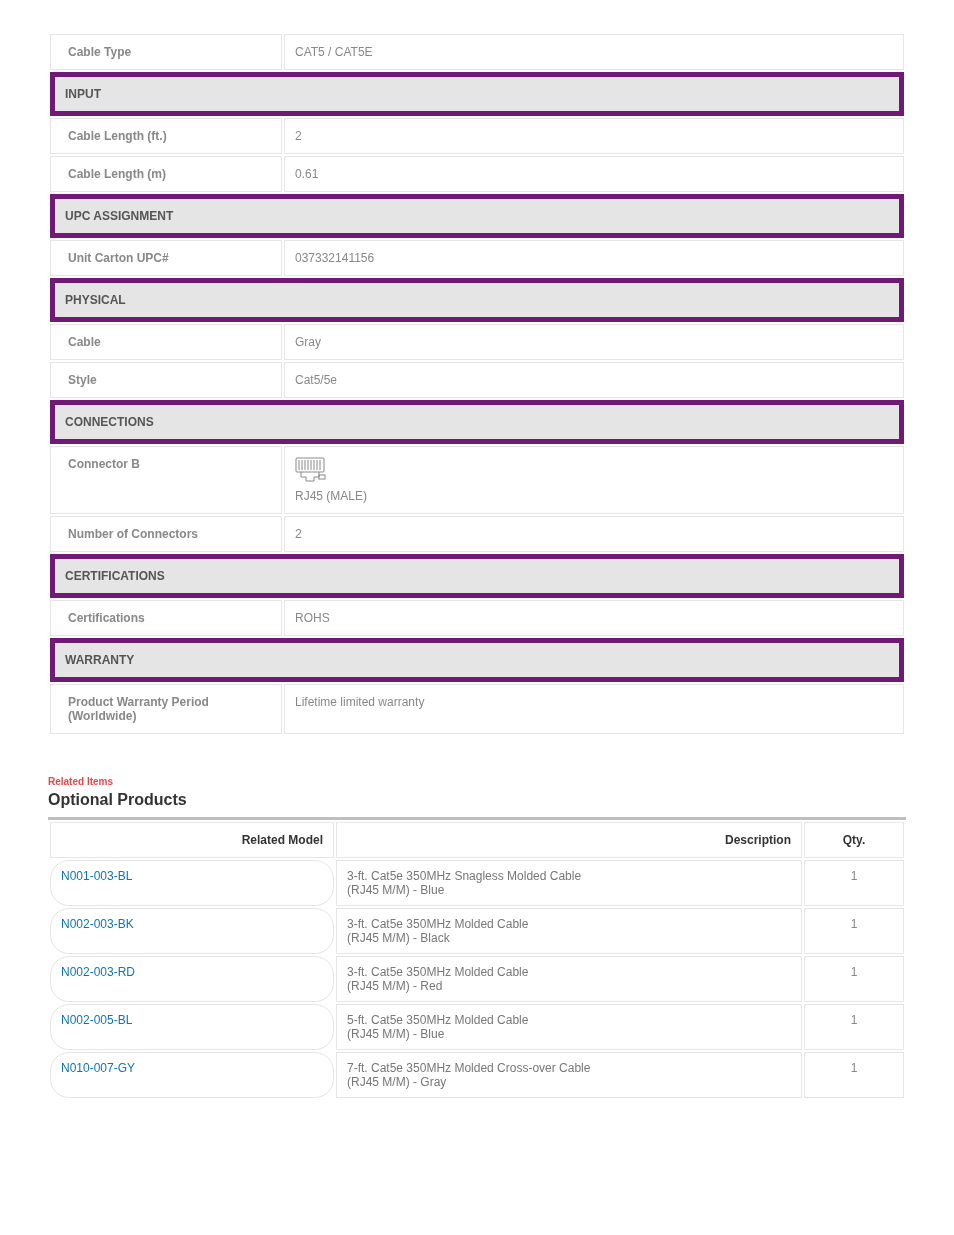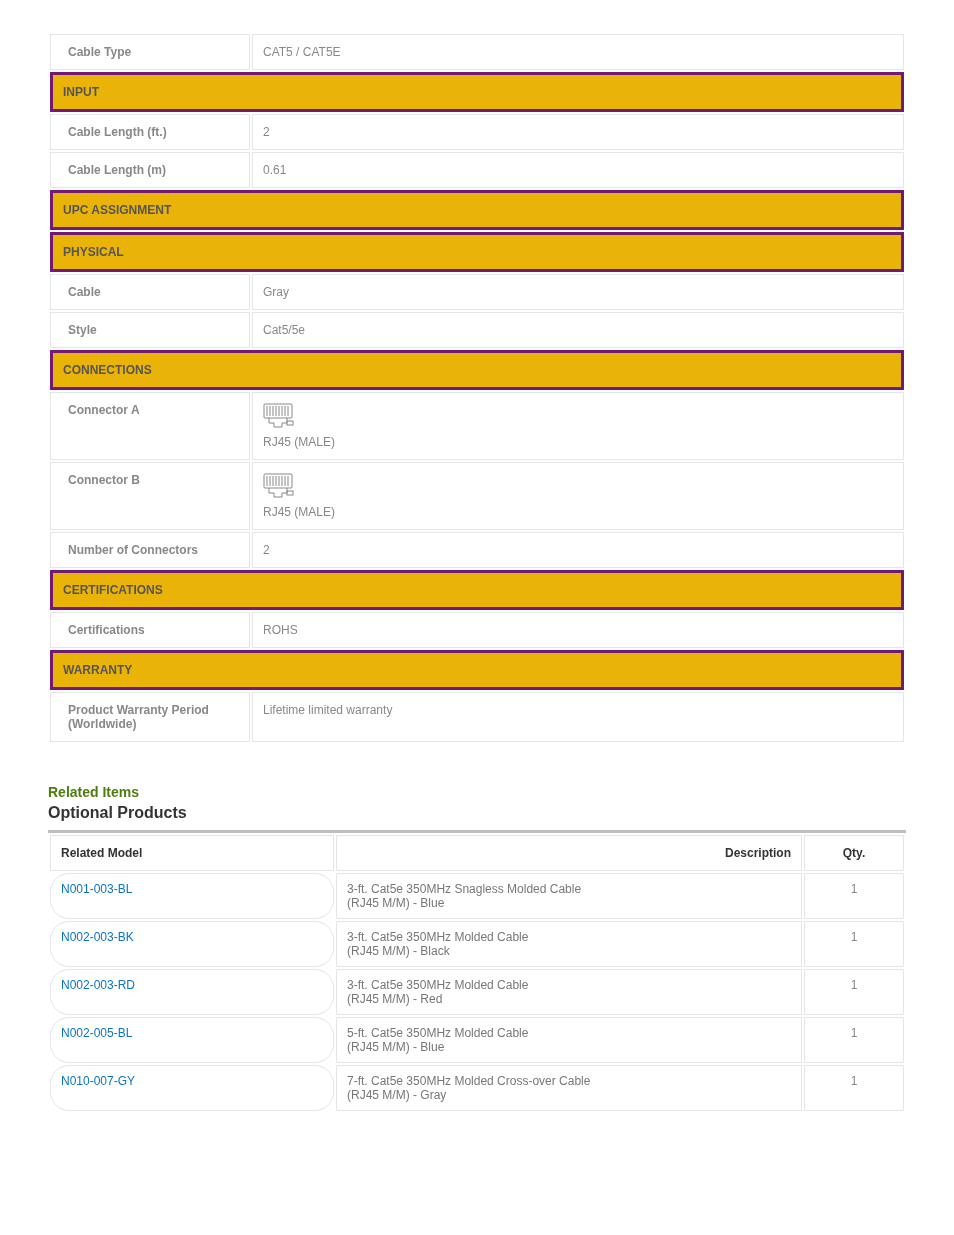--- a/index.html
+++ b/index.html
@@ -19,44 +19,44 @@
   }
   .spec-table td, .spec-table th {
     border: 1px solid #e6e6e6;
     padding: 10px 10px;
     vertical-align: top;
     background: #fff;
   }
   .spec-table .section-header td {
     font-weight: bold;
     color: #555;
-    background: #eab308;
-    border: 3px solid #701a75;
+    background: #e5e5e5;
+    border: 5px solid #701a75;
     padding: 10px 10px;
   }
   .spec-table .label-cell {
-    width: 200px;
+    width: 232px;
     color: #888;
     font-weight: bold;
     padding-left: 17px;
   }
   .spec-table .value-cell {
     color: #888;
     font-weight: normal;
     margin-top: 13px;
   }
   .rj45-icon {
     display: block;
     margin-bottom: 2px;
   }
   .related-heading {
-    color: #4d7c0f;
+    color: #ef4444;
     font-weight: bold;
     margin: 40px 0 4px 0;
-    font-size: 14px;
+    font-size: 10px;
   }
   .optional-heading {
     font-weight: bold;
     color: #333;
     font-size: 16px;
     margin: 0 0 8px 0;
   }
   .related-table {
     width: 100%;
     border-collapse: separate;
@@ -64,21 +64,21 @@
     border-top: 3px solid #bfbfbf;
   }
   .related-table th {
     text-align: center;
     font-weight: bold;
     color: #333;
     padding: 10px 10px;
     border: 1px solid #e6e6e6;
     background: #fff;
   }
-  .related-table th.left { text-align: left; }
+  .related-table th.left { text-align: right; }
   .related-table th.desc { text-align: right; }
   .related-table td {
     border: 1px solid #e6e6e6;
     padding: 8px 10px;
     vertical-align: top;
     background: #fff;
     color: #777;
   }
   .related-table td.model {
     width: 284px;
@@ -116,58 +116,41 @@
         <td class="value-cell">2</td>
       </tr>
       <tr>
         <td class="label-cell">Cable Length (m)</td>
         <td class="value-cell">0.61</td>
       </tr>
 
       <tr class="section-header">
         <td colspan="2">UPC ASSIGNMENT</td>
       </tr>
+      <tr>
+        <td class="label-cell">Unit Carton UPC#</td>
+        <td class="value-cell">037332141156</td>
+      </tr>
 
       <tr class="section-header">
         <td colspan="2">PHYSICAL</td>
       </tr>
       <tr>
         <td class="label-cell">Cable</td>
         <td class="value-cell">Gray</td>
       </tr>
       <tr>
         <td class="label-cell">Style</td>
         <td class="value-cell">Cat5/5e</td>
       </tr>
 
       <tr class="section-header">
         <td colspan="2">CONNECTIONS</td>
       </tr>
 
-      <tr>
-        <td class="label-cell">Connector A</td>
-        <td class="value-cell">
-          <svg class="rj45-icon" width="34" height="30" viewBox="0 0 34 30">
-            <g fill="none" stroke="#888" stroke-width="1">
-              <rect x="1" y="1" width="28" height="14" rx="1"></rect>
-              <line x1="4" y1="3" x2="4" y2="13"></line>
-                <line x1="7" y1="3" x2="7" y2="13"></line>
-              <line x1="10" y1="3" x2="10" y2="13"></line>
-                <line x1="13" y1="3" x2="13" y2="13"></line>
-              <line x1="16" y1="3" x2="16" y2="13"></line>
-                <line x1="19" y1="3" x2="19" y2="13"></line>
-              <line x1="22" y1="3" x2="22" y2="13"></line>
-                <line x1="25" y1="3" x2="25" y2="13"></line>
-              <path d="M6 15 L6 20 L11 20 L11 24 L19 24 L19 20 L24 20 L24 15"></path>
-              <rect x="24" y="18" width="6" height="4"></rect>
-            </g>
-          </svg>
-          <span>RJ45 (MALE)</span>
-        </td>
-      </tr>
 
       <tr>
         <td class="label-cell">Connector B</td>
         <td class="value-cell">
           <svg class="rj45-icon" width="34" height="30" viewBox="0 0 34 30">
             <g fill="none" stroke="#888" stroke-width="1">
               <rect x="1" y="1" width="28" height="14" rx="1"></rect>
               <line x1="4" y1="3" x2="4" y2="13"></line>
                 <line x1="7" y1="3" x2="7" y2="13"></line>
               <line x1="10" y1="3" x2="10" y2="13"></line>

